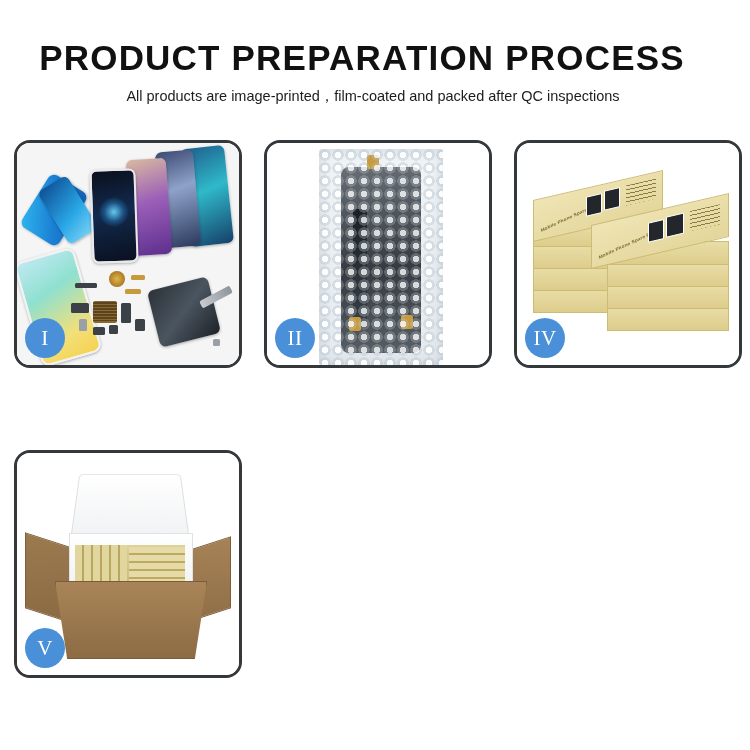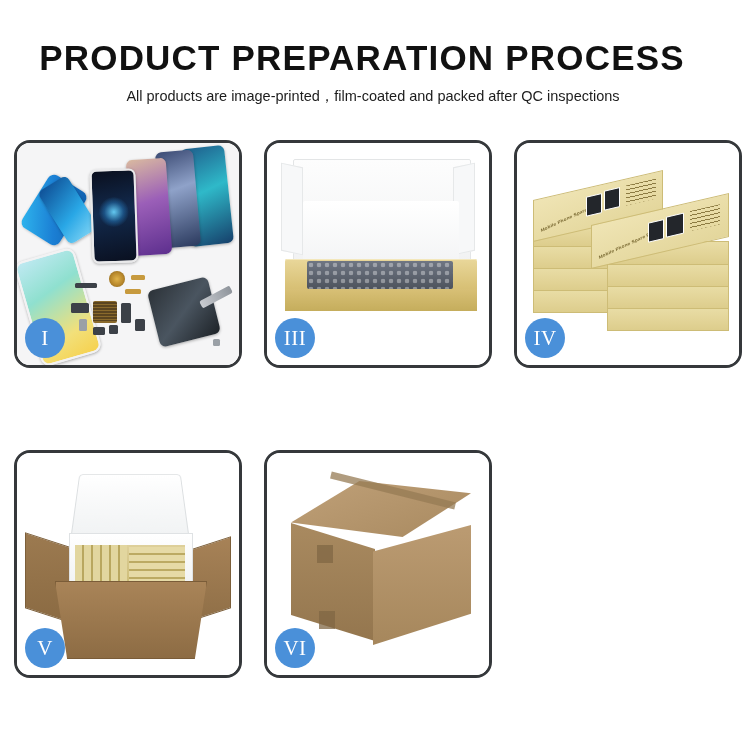--- a/index.html
+++ b/index.html
@@ -345,33 +345,34 @@
       <div class="part silver" style="left:62px;top:176px;width:8px;height:12px;"></div>
       <div class="part" style="left:76px;top:184px;width:12px;height:8px;"></div>
       <div class="part" style="left:92px;top:182px;width:9px;height:9px;"></div>
       <div class="part" style="left:118px;top:176px;width:10px;height:12px;"></div>
       <div class="part silver" style="left:196px;top:196px;width:7px;height:7px;"></div>
       <div class="tweezer"></div>
     </div>
     <div class="badge">I</div>
   </div>
 
-
   <div class="panel">
     <div class="panel-inner">
-      <div class="p3-lid"></div>
-      <div class="p3-lid-flapL"></div>
-      <div class="p3-lid-flapR"></div>
-      <div class="p3-foam"></div>
-      <div class="p3-tray"></div>
-      <div class="p3-contents"></div>
-      <div class="p3-tray-front"></div>
+      <div class="bubble-bag">
+        <div class="bag-item"></div>
+        <div class="bag-flex"></div>
+        <div class="bag-tab" style="left:30px;top:168px;"></div>
+        <div class="bag-tab" style="left:82px;top:166px;"></div>
+        <div class="bag-tab" style="left:48px;top:6px;"></div>
+        <div class="bubble-overlay"></div>
+      </div>
     </div>
-    <div class="badge">III</div>
+    <div class="badge">II</div>
   </div>
+
 
   <div class="panel">
     <div class="panel-inner">
       <div class="stack">
         <div class="sbox" style="left:4px;top:128px;width:112px;height:22px;"></div>
         <div class="sbox" style="left:4px;top:106px;width:112px;height:22px;"></div>
         <div class="sbox" style="left:4px;top:84px;width:112px;height:22px;"></div>
         <div class="sbox" style="left:4px;top:62px;width:112px;height:22px;"></div>
         <div class="sbox" style="left:78px;top:146px;width:120px;height:22px;"></div>
         <div class="sbox" style="left:78px;top:124px;width:120px;height:22px;"></div>
@@ -403,25 +404,14 @@
       <div class="p5-foam-lid"></div>
       <div class="p5-foam"></div>
       <div class="p5-inner"></div>
       <div class="p5-inner-a"></div>
       <div class="p5-inner-b"></div>
       <div class="p5-body"></div>
     </div>
     <div class="badge">V</div>
   </div>
 
-  <div class="panel">
-    <div class="panel-inner">
-      <div class="p6-top"></div>
-      <div class="p6-left"></div>
-      <div class="p6-right"></div>
-      <div class="p6-tape"></div>
-      <div class="p6-seal" style="left:50px;top:92px;"></div>
-      <div class="p6-seal" style="left:52px;top:158px;"></div>
-    </div>
-    <div class="badge">VI</div>
-  </div>
 
 </div>
 
 </body></html>

